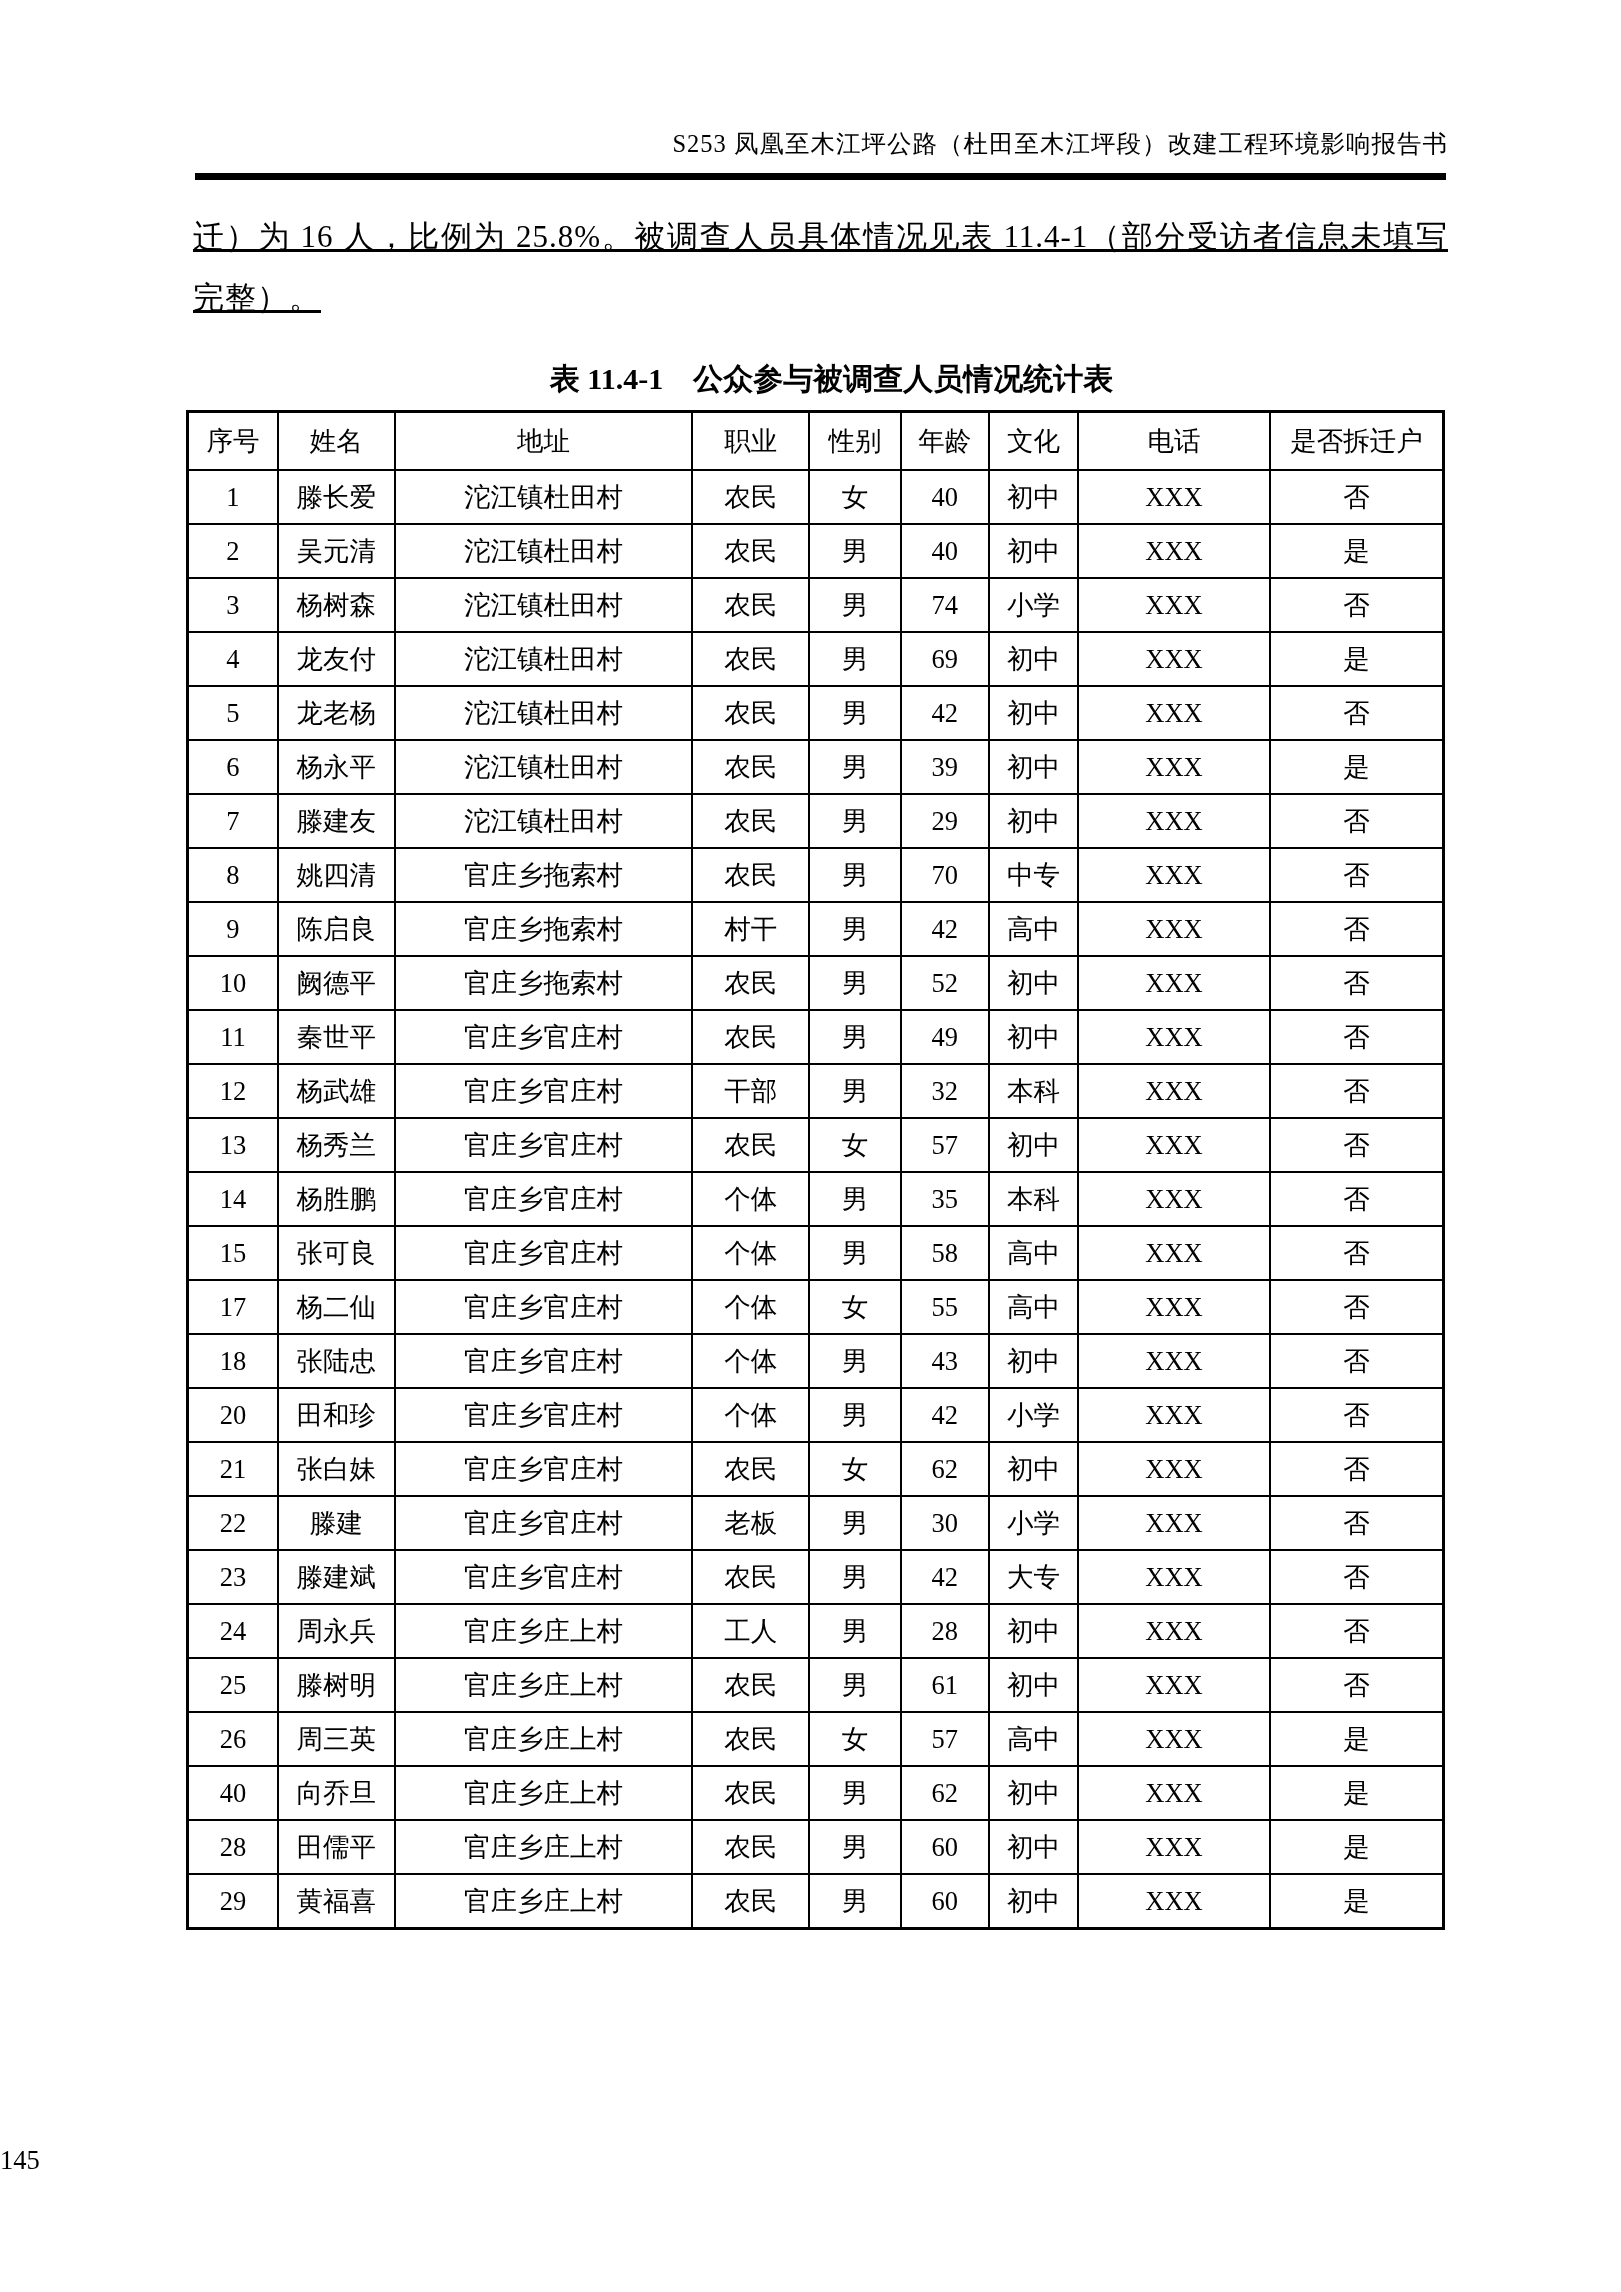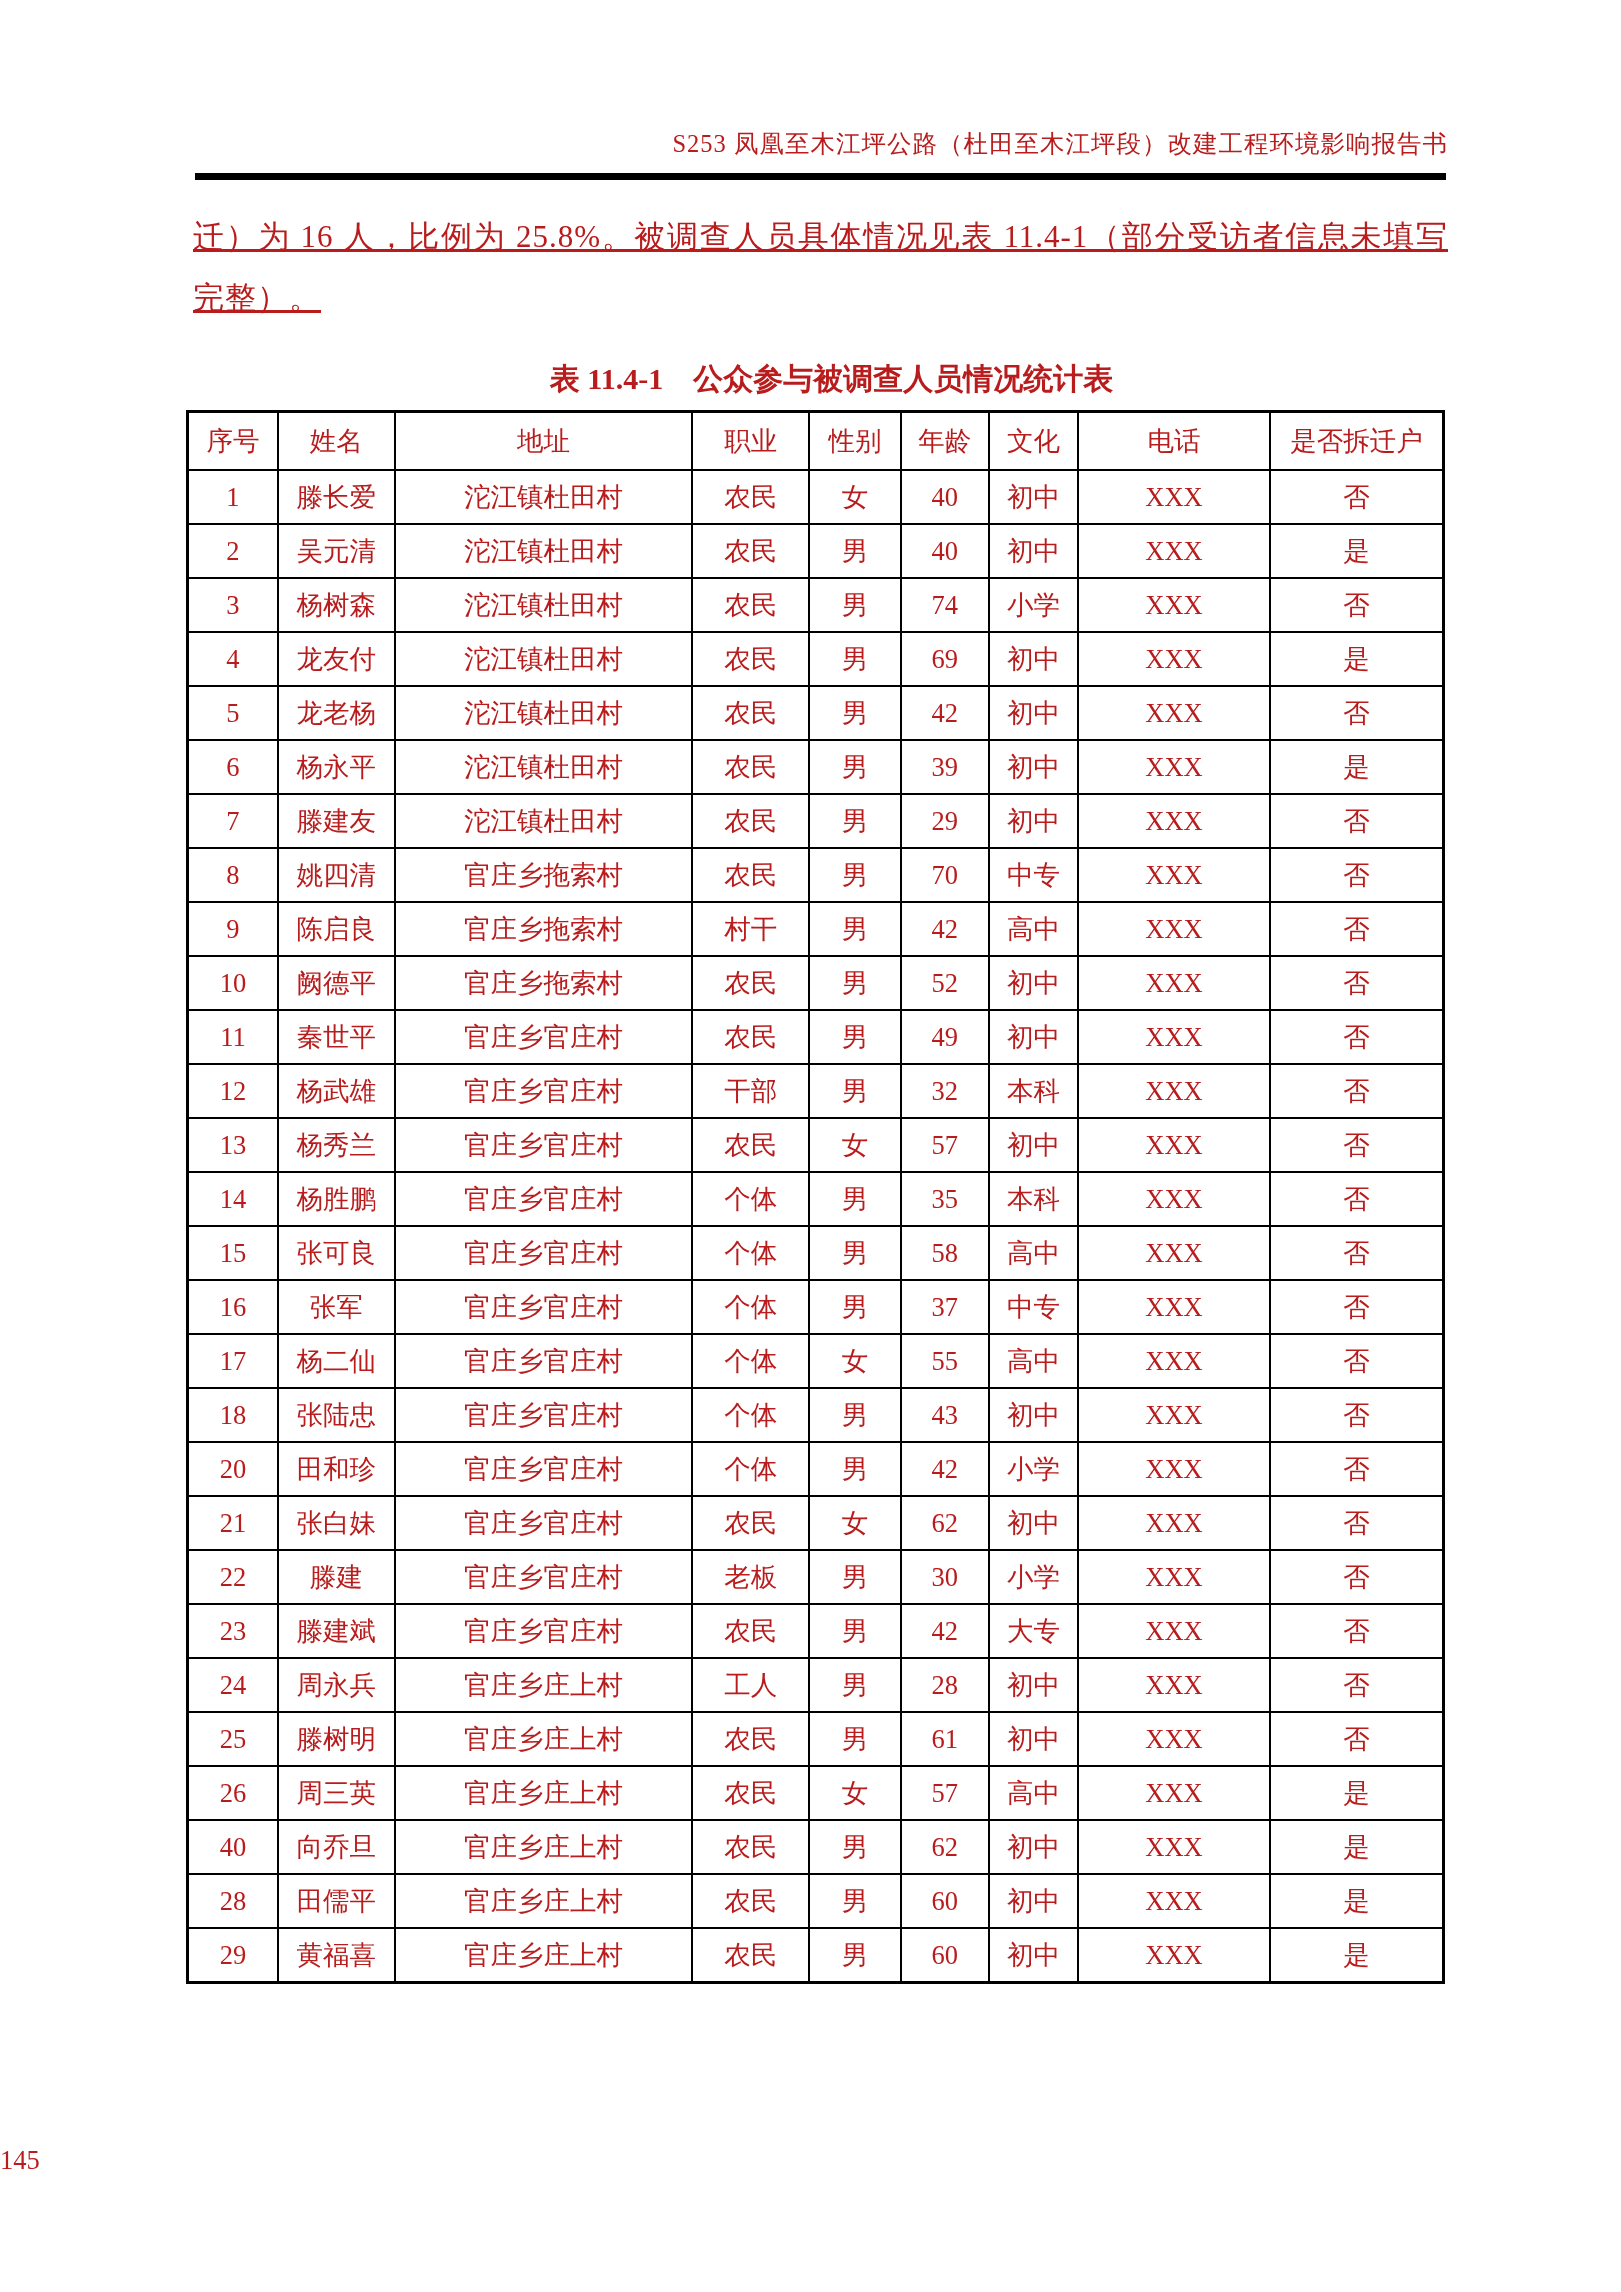--- a/index.html
+++ b/index.html
@@ -6,21 +6,21 @@
     margin: 0;
     padding: 0;
     background: #e8e8e8;
   }
   .page {
     position: relative;
     width: 1621px;
     height: 2293px;
     margin: 0 auto;
     background: #ffffff;
-    color: #b91c1c;
+    color: #000000;
     font-family: "Liberation Serif", "DejaVu Serif", serif;
     overflow: hidden;
   }
   .running-header {
     position: absolute;
     top: 127px;
     left: 195px;
     width: 1253px;
     text-align: right;
     font-size: 24.5px;
@@ -302,31 +302,20 @@
           <td>张可良</td>
           <td>官庄乡官庄村</td>
           <td>个体</td>
           <td>男</td>
           <td>58</td>
           <td>高中</td>
           <td>XXX</td>
           <td>否</td>
         </tr>
         <tr>
-          <td>16</td>
-          <td>张军</td>
-          <td>官庄乡官庄村</td>
-          <td>个体</td>
-          <td>男</td>
-          <td>37</td>
-          <td>中专</td>
-          <td>XXX</td>
-          <td>否</td>
-        </tr>
-        <tr>
           <td>17</td>
           <td>杨二仙</td>
           <td>官庄乡官庄村</td>
           <td>个体</td>
           <td>女</td>
           <td>55</td>
           <td>高中</td>
           <td>XXX</td>
           <td>否</td>
         </tr>

